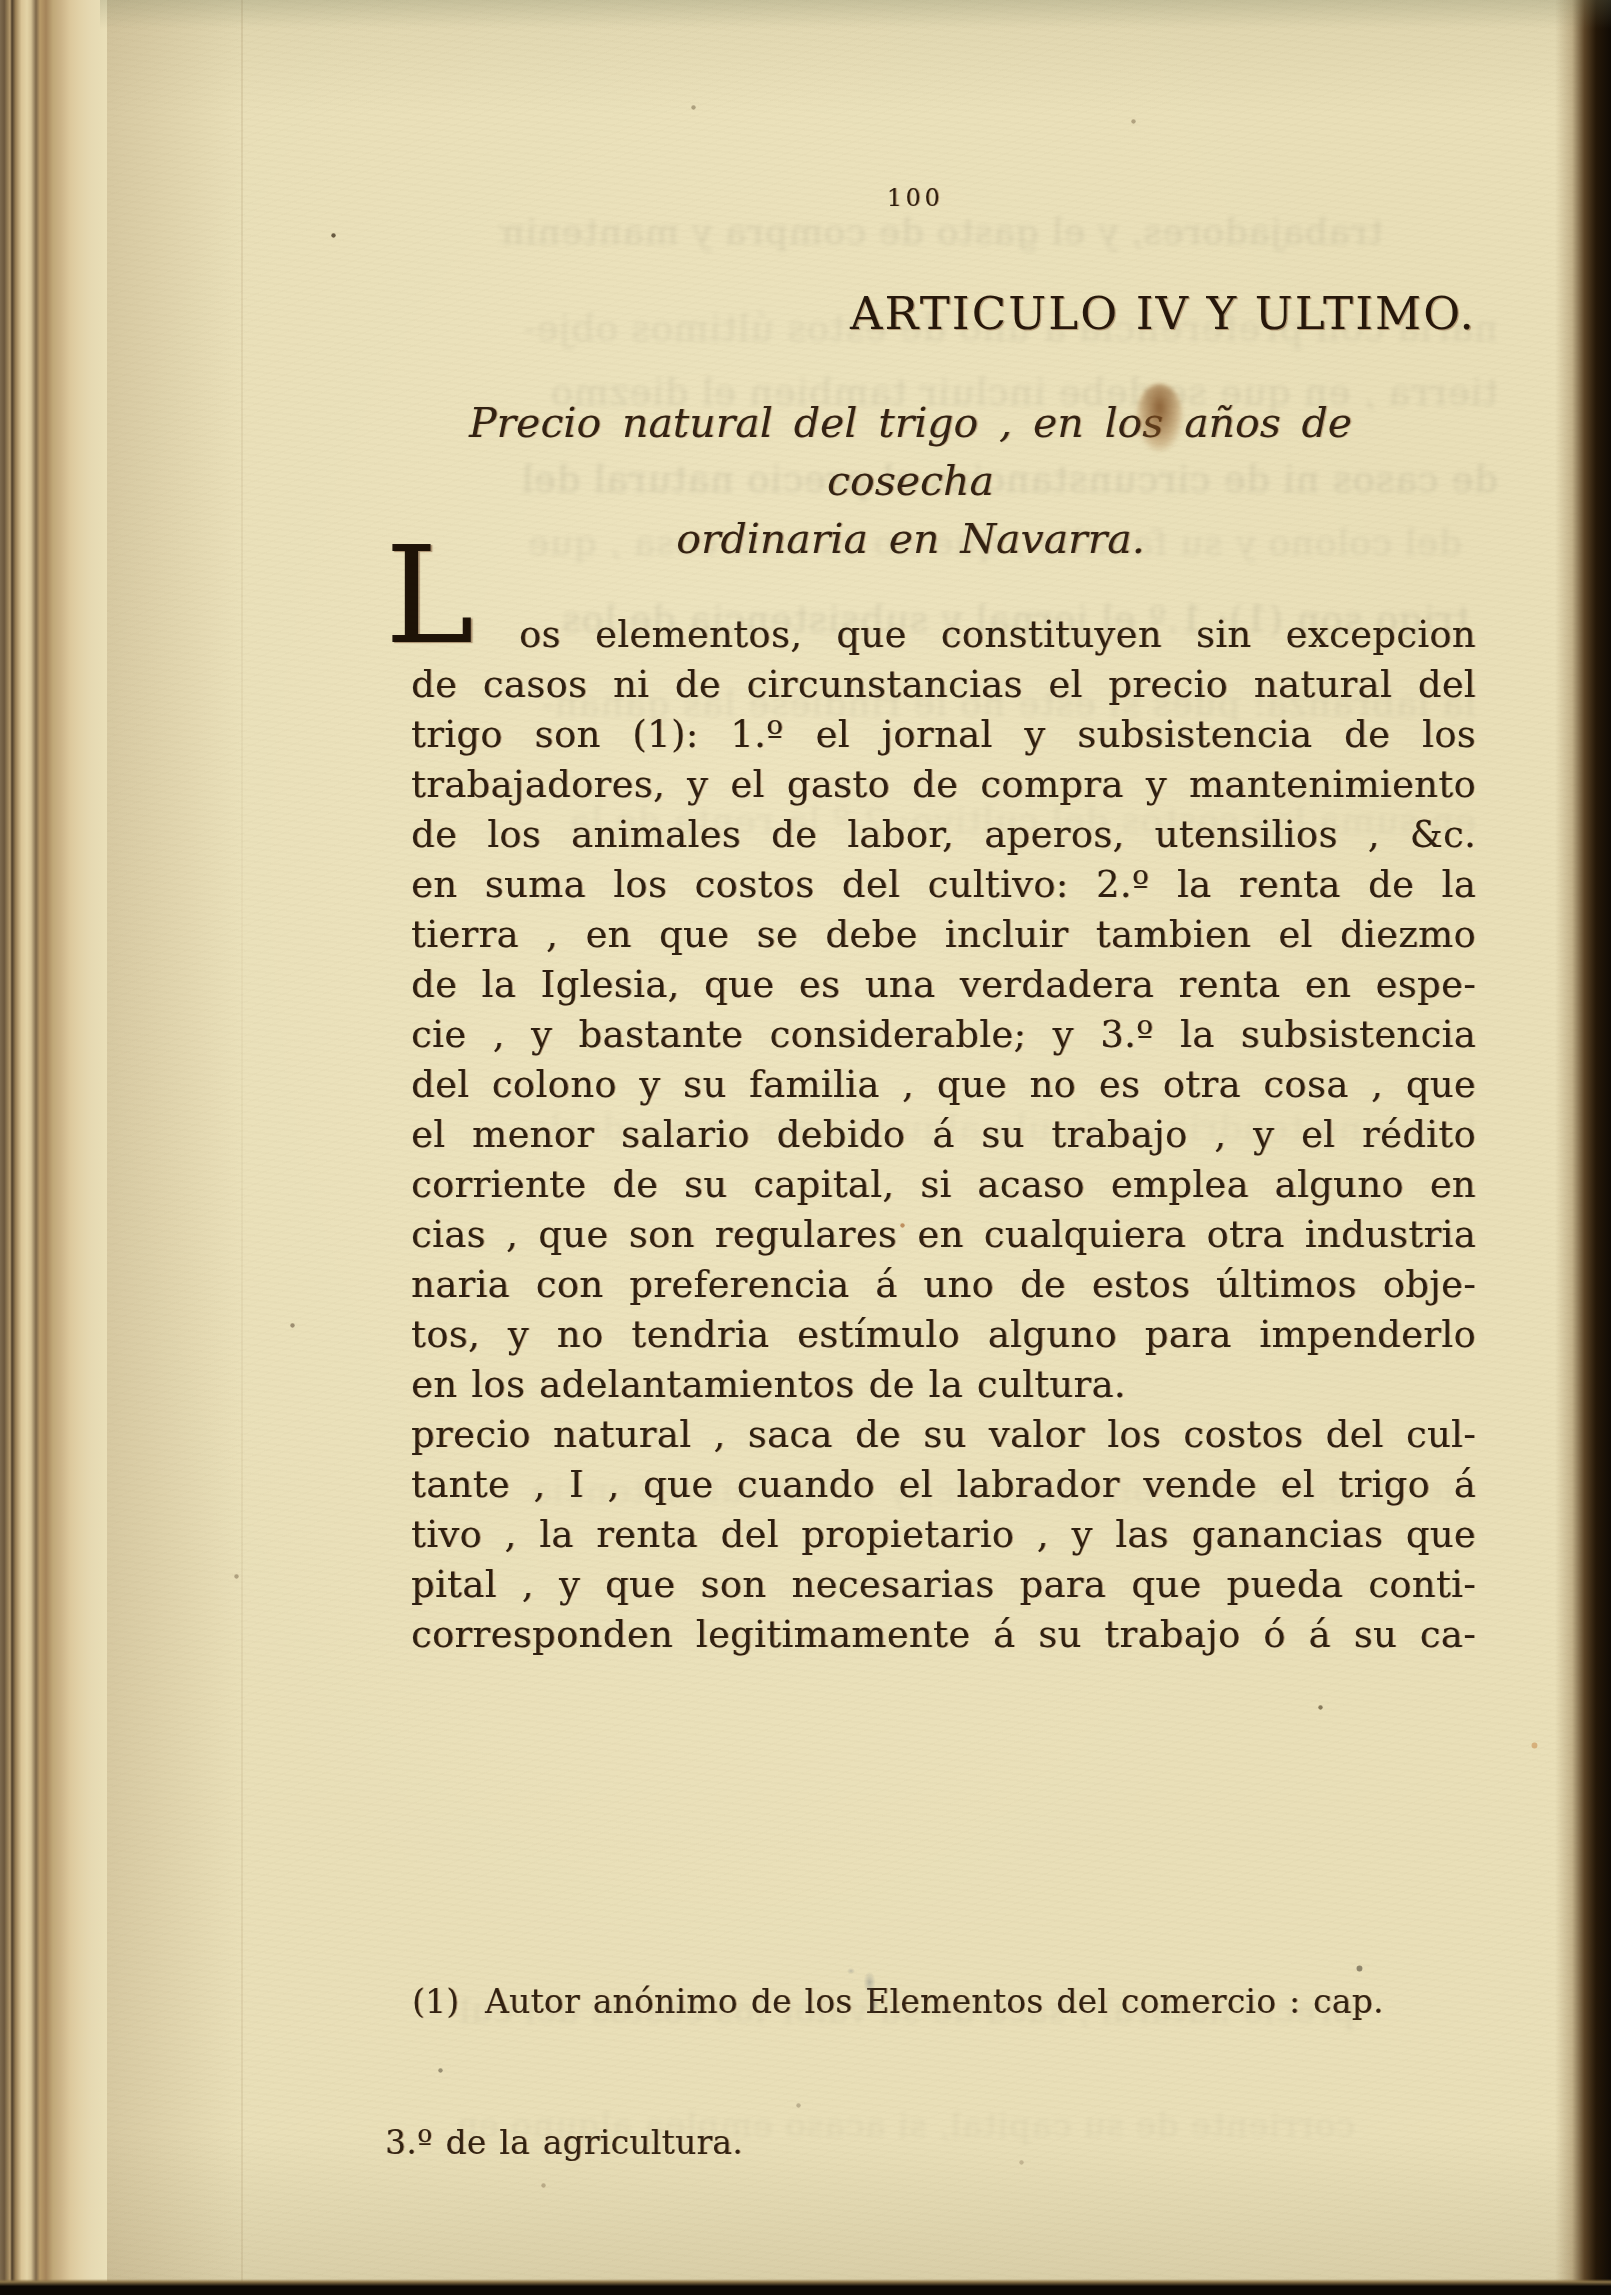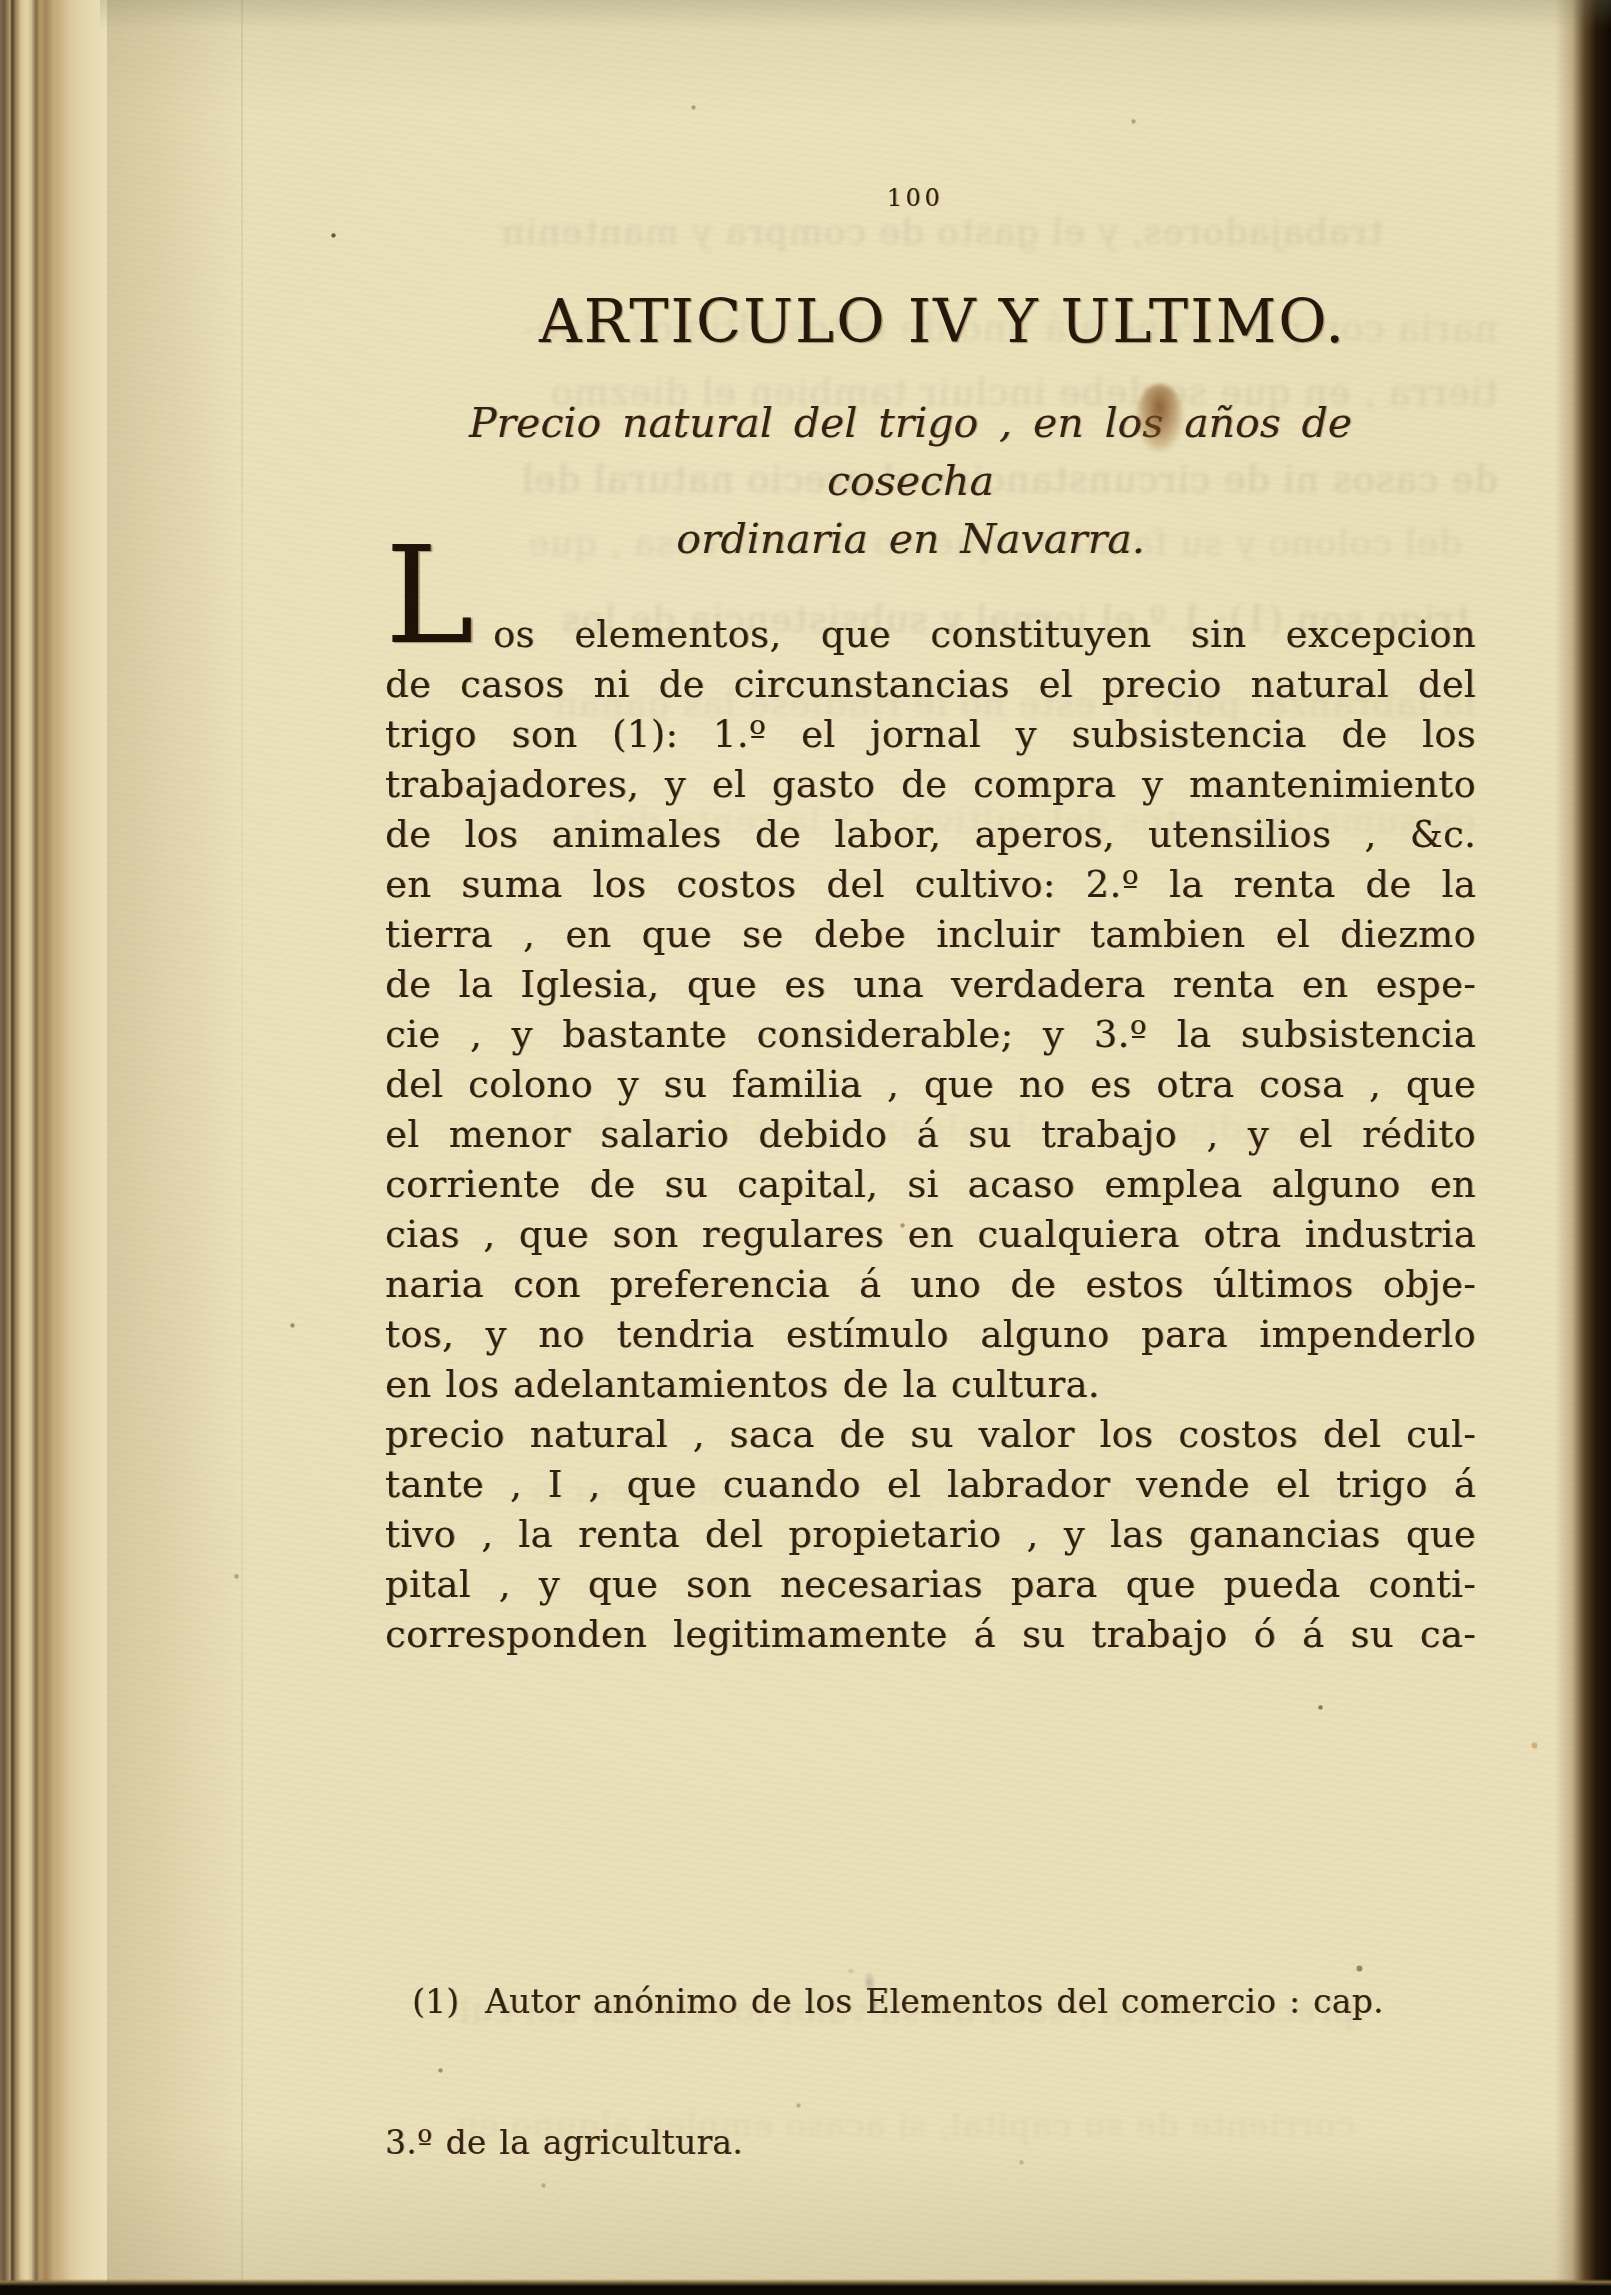--- a/index.html
+++ b/index.html
@@ -68,40 +68,40 @@
   
   .folio {
     position: absolute; left: 385px; width: 1091px; top: 184px;
     text-align: center; padding-right: 31px; box-sizing: border-box;
     font-size: 24px; letter-spacing: 3.6px;
     color: rgba(38,22,8,0.95);
     text-shadow: 1px 0.3px 0.7px rgba(110,55,18,0.45);
   }
   .heading {
     position: absolute; left: 385px; width: 1091px; top: 287px; margin: 0;
-    text-align: center; padding-left: 24px; box-sizing: border-box;
-    font-size: 59px; font-weight: normal; letter-spacing: 2.1px;
+    text-align: right; padding-left: 24px; box-sizing: border-box;
+    font-size: 45px; font-weight: normal; letter-spacing: 2.1px;
     color: rgba(32,18,6,0.96);
     text-shadow: 1.3px 0.6px 0.7px rgba(100,50,15,0.40);
   }
   .subtitle {
     position: absolute; left: 385px; width: 1091px; top: 394px;
     text-align: center; padding-right: 40px; box-sizing: border-box;
     font-style: italic; font-size: 41px; line-height: 58px; word-spacing: 7.8px;
     color: rgba(40,24,10,0.93);
     text-shadow: 1.1px 0.4px 0.7px rgba(100,50,15,0.38);
   }
   .bodytext {
     position: absolute; left: 385px; width: 1091px; top: 610px;
     font-size: 37px; line-height: 50px;
     color: rgba(38,23,10,0.94);
     letter-spacing: 0.3px; word-spacing: 1.8px;
     text-shadow: 0.9px 0.4px 0.6px rgba(95,48,16,0.42);
   }
-  .line { text-align: justify; text-align-last: justify; height: 50px; }
+  .line { text-align: justify; text-align-last: justify; height: 50px; margin-left: 26px; }
   .line.first { padding-left: 108px; }
   .line.para-end { text-align-last: left; }
   .line.para-indent { text-indent: 74px; }
   .dropcap {
     position: absolute; left: 0px; top: -81px;
     font-size: 134px; line-height: 1;
     color: rgba(26,14,4,0.97);
     text-shadow: 1.8px 0.7px 1.1px rgba(90,45,15,0.45);
   }
   .footnote {

